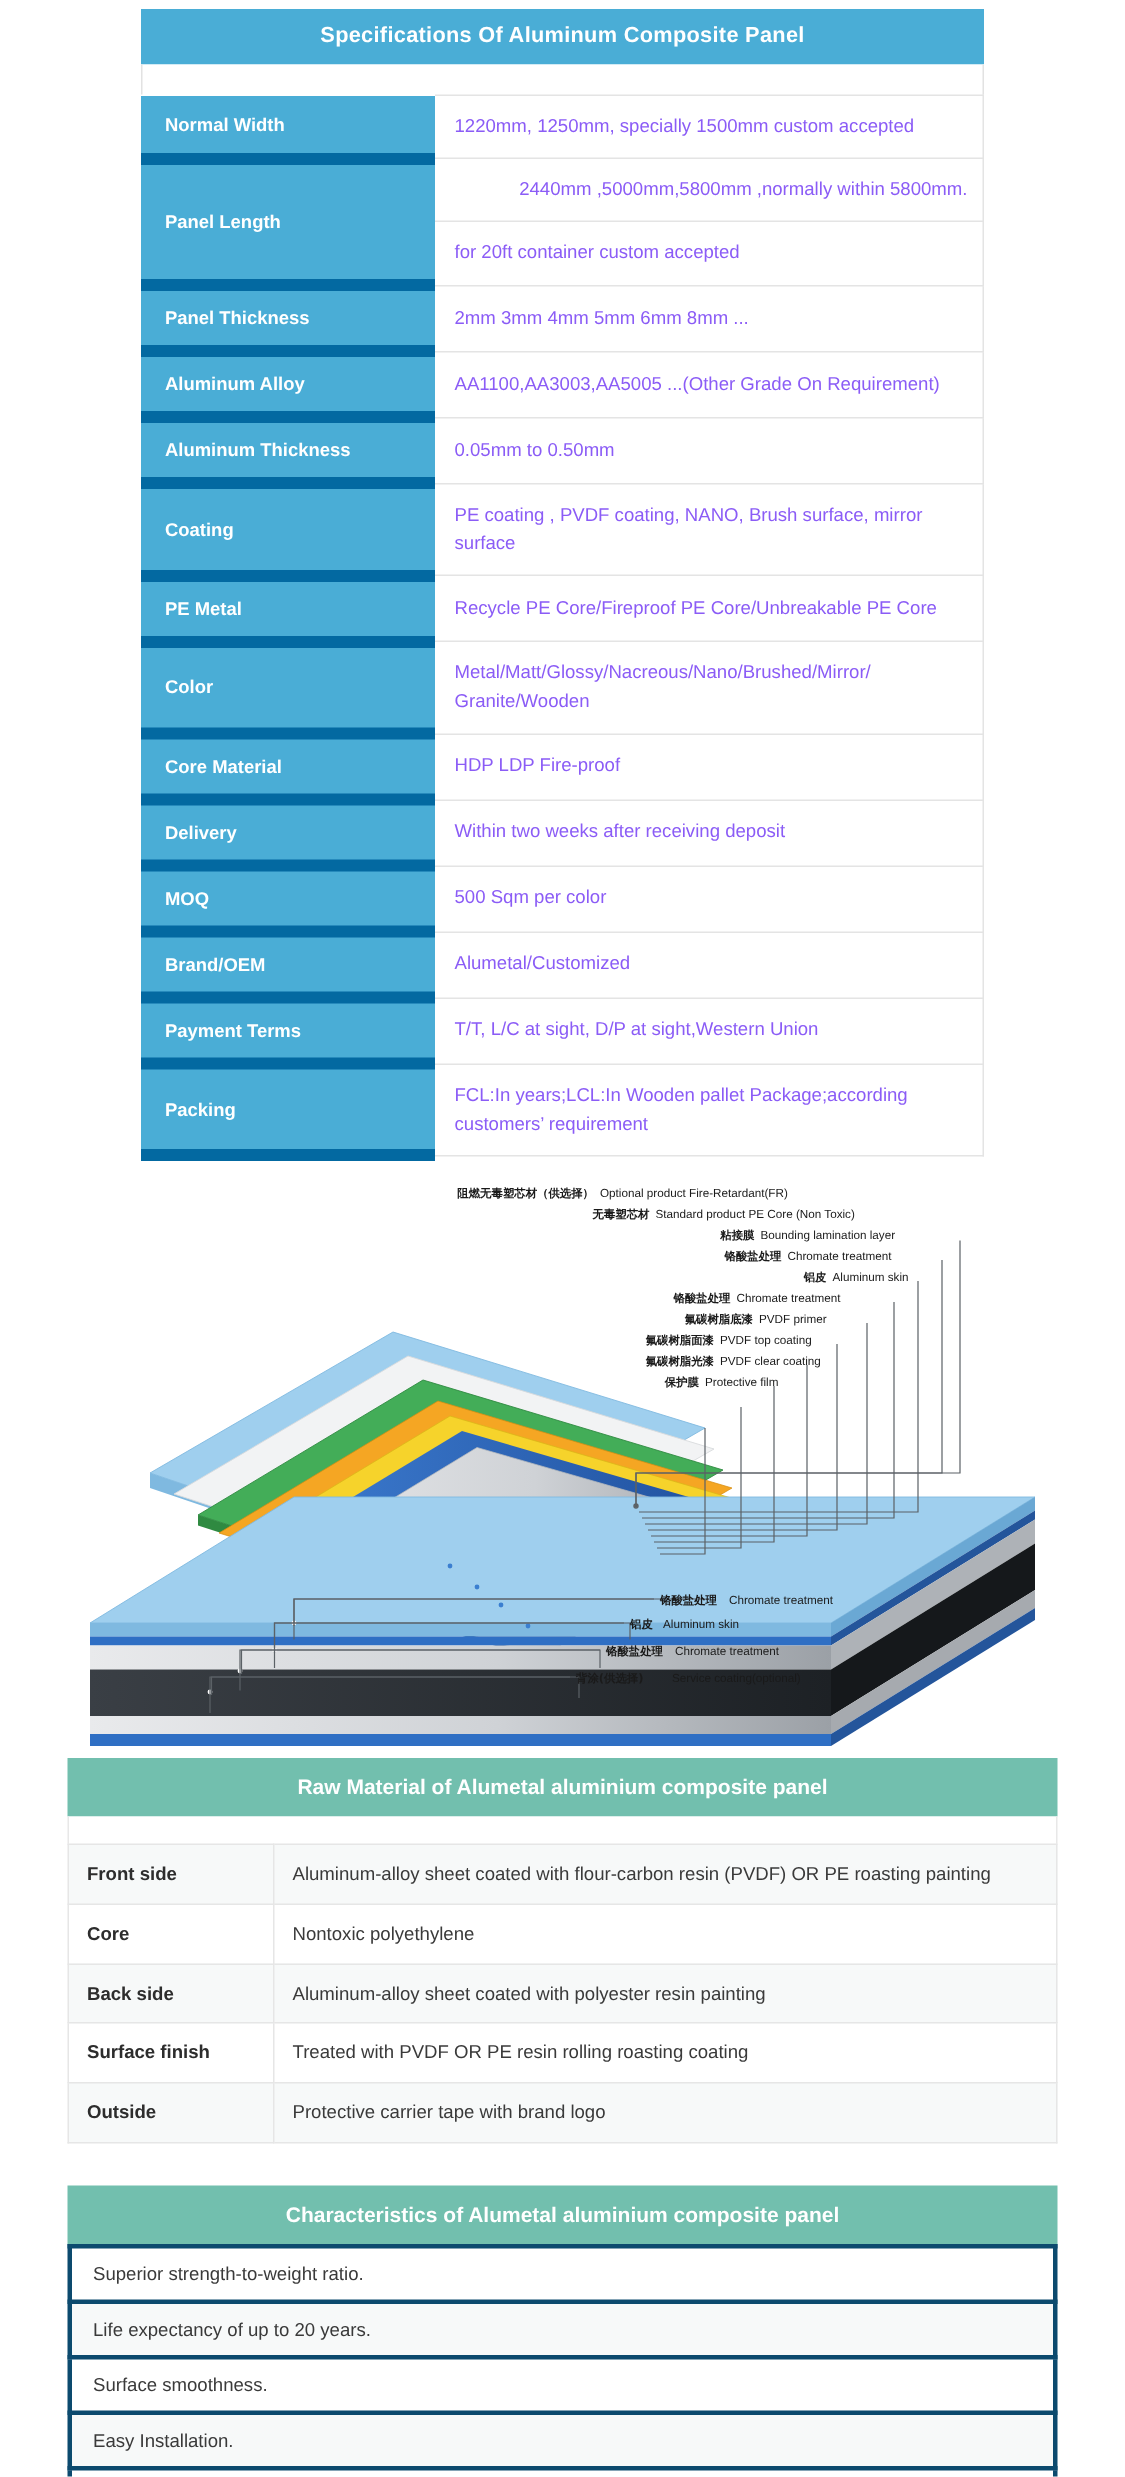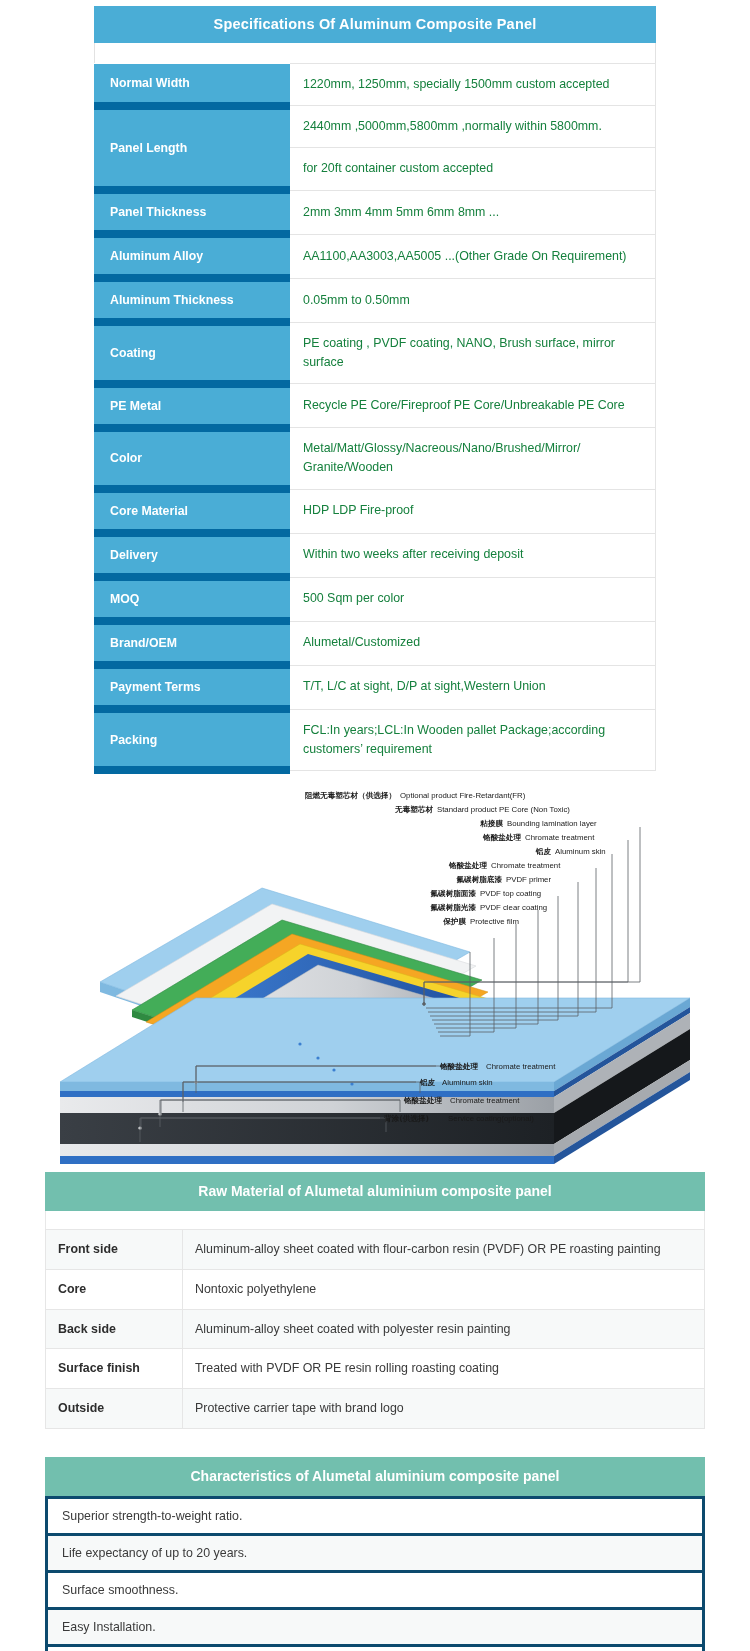--- a/index.html
+++ b/index.html
@@ -28,28 +28,28 @@
     width: 196px;
     background: #4aadd6;
     color: #ffffff;
     font-size: 12.3px;
     font-weight: bold;
     padding: 11px 0 11px 16px;
     border-bottom: 8px solid #0369a1;
   }
   td.v {
     background: #ffffff;
-    color: #15803d;
+    color: #8b5cf6;
     font-size: 12.4px;
     padding: 11px 10px 11px 13px;
     border: 1px solid #e4e4e4;
     border-left: none;
     line-height: 1.55;
   }
-  td.v.sub-top { border-bottom: 1px solid #e4e4e4; }
+  td.v.sub-top { border-bottom: 1px solid #e4e4e4; text-align: right; }
 
   
   .diagram {
     position: relative;
     width: 740px;
     height: 390px;
     margin-top: 8px;
     background: #ffffff;
     overflow: hidden;
   }

